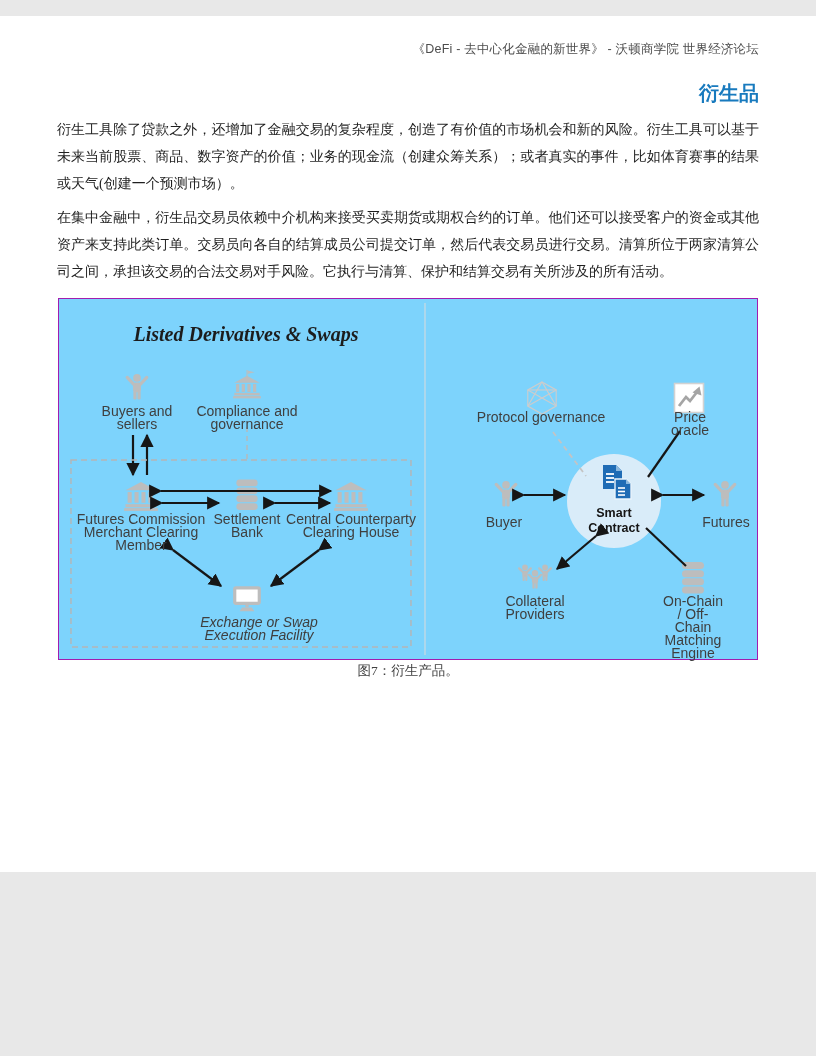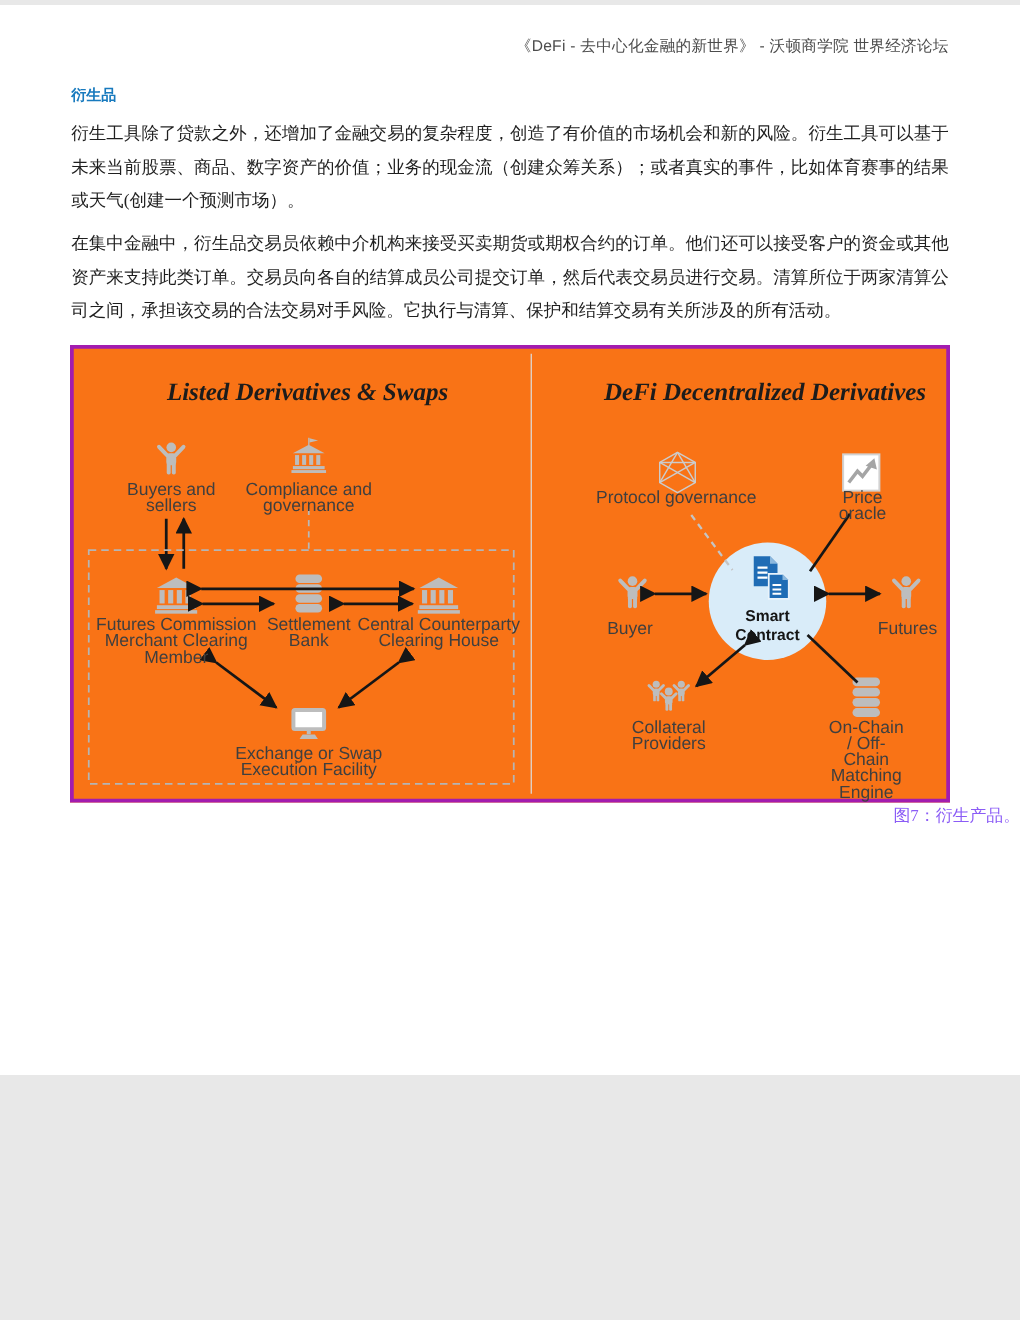--- a/index.html
+++ b/index.html
@@ -1,40 +1,40 @@
 <!DOCTYPE html>
 <html><head>
 <meta charset="utf-8">
 <style>
   html,body{margin:0;padding:0;background:#e8e8e8;}
-  .page{position:relative;width:816px;height:856px;margin:4px auto;background:#ffffff;overflow:hidden;
+  .page{position:relative;width:816px;height:856px;margin:16px auto;background:#ffffff;overflow:hidden;
         font-family:"Liberation Serif","DejaVu Serif",serif;color:#1f1f1f;}
   .content{padding:0 57px;}
   .doc-header{padding-top:25px;text-align:right;font-family:"Liberation Sans","DejaVu Sans",sans-serif;
         font-size:12.5px;color:#4c4c4c;letter-spacing:.2px;}
   .section-heading{margin:22px 0 0 0;font-family:"Liberation Sans","DejaVu Sans",sans-serif;
-        font-size:12px;font-weight:bold;color:#187abe;}
+        font-size:20px;font-weight:bold;color:#187abe;text-align:right;}
   .para{margin:9px 0 0 0;font-size:14px;line-height:27px;text-align:justify;}
   .para.p2{margin-top:7px;}
   .para.p3{margin-top:8px;}
 
   
-  .fig{position:relative;width:698px;height:360px;margin:13px auto 0 auto;border:3px solid #a21caf;background:#f97316;}
+  .fig{position:relative;width:698px;height:360px;margin:13px auto 0 auto;border:1px solid #a21caf;background:#7dd3fc;}
   .fig-title{position:absolute;transform:translateX(-50%);z-index:3;white-space:nowrap;
         font-family:"Liberation Serif","DejaVu Serif",serif;font-style:italic;font-weight:600;
         font-size:20px;color:#1c1c1c;}
   .fig-label{position:absolute;transform:translateX(-50%);z-index:3;text-align:center;white-space:pre-line;
         font-family:"Liberation Sans","DejaVu Sans",sans-serif;font-size:14px;line-height:13px;color:#3f3f3f;}
   .fig-label.bold{font-weight:bold;font-size:12.5px;line-height:15px;color:#151515;}
   .icon{position:absolute;transform:translate(-50%,-50%);z-index:1;line-height:0;}
   .hub-circle{position:absolute;width:94px;height:94px;border-radius:50%;background:#d9ecf9;
         transform:translate(-50%,-50%);z-index:0;}
   .connectors{position:absolute;left:0;top:0;z-index:2;pointer-events:none;}
 
-  .fig-caption{margin-top:2px;text-align:right;font-size:13.5px;color:#8b5cf6;}
+  .fig-caption{margin-top:2px;text-align:center;font-size:13.5px;color:#404040;}
 
   
   .footer-logo{position:absolute;left:57px;top:987px;}
   .footer-org{position:absolute;left:98px;top:987px;font-family:"Liberation Sans","DejaVu Sans",sans-serif;
         font-size:12px;line-height:18px;color:#3b82f6;}
   .page-number{position:absolute;left:0;right:0;top:1006px;text-align:center;font-size:14px;color:#0f766e;}
   .credit{position:absolute;right:57px;top:998px;font-family:"Liberation Sans","DejaVu Sans",sans-serif;
         font-size:12.5px;color:#8f8f8f;}
 </style>
 </head>
@@ -46,21 +46,20 @@
     <h2 class="section-heading">衍生品</h2>
     <p class="para p1">衍生工具除了贷款之外，还增加了金融交易的复杂程度，创造了有价值的市场机会和新的风险。衍生工具可以基于未来当前股票、商品、数字资产的价值；业务的现金流（创建众筹关系）；或者真实的事件，比如体育赛事的结果或天气(创建一个预测市场）。</p>
     <p class="para p2">在集中金融中，衍生品交易员依赖中介机构来接受买卖期货或期权合约的订单。他们还可以接受客户的资金或其他资产来支持此类订单。交易员向各自的结算成员公司提交订单，然后代表交易员进行交易。清算所位于两家清算公司之间，承担该交易的合法交易对手风险。它执行与清算、保护和结算交易有关所涉及的所有活动。</p>
   </div>
 
   <div class="fig">
 
     <div class="hub-circle" style="left:555px;top:202px;"></div>
 
     <div class="fig-title" style="left:187px;top:24px;">Listed Derivatives &amp; Swaps</div>
-    <div class="fig-title" style="left:553px;top:24px;">DeFi Decentralized Derivatives</div>
 
     <span class="icon" style="left:78px;top:88px;">
       <svg width="28" height="28" viewBox="0 0 24 24">
         <g fill="#bdbdbd">
             <circle cx="12" cy="4.2" r="3.3"></circle>
           <rect x="8.6" y="8.2" width="6.8" height="8.2" rx="2.2"></rect>
           <rect x="8.9" y="14.8" width="2.7" height="8" rx="1.2"></rect>
           <rect x="12.4" y="14.8" width="2.7" height="8" rx="1.2"></rect>
           </g>
         <g stroke="#bdbdbd" stroke-width="2.7" stroke-linecap="round">
@@ -249,21 +248,21 @@
 sellers</div>
     <div class="fig-label" style="left:188px;top:106px;">Compliance and
 governance</div>
     <div class="fig-label" style="left:82px;top:214px;">Futures Commission
 Merchant Clearing
 Member</div>
     <div class="fig-label" style="left:188px;top:214px;">Settlement
 Bank</div>
     <div class="fig-label" style="left:292px;top:214px;">Central Counterparty
 Clearing House</div>
-    <div class="fig-label" style="left:188px;top:317px;">Exchange or Swap
+    <div class="fig-label" style="left:200px;top:317px;font-style:italic;">Exchange or Swap
 Execution Facility</div>
 
     <div class="fig-label" style="left:482px;top:112px;">Protocol governance</div>
     <div class="fig-label" style="left:631px;top:112px;">Price oracle</div>
     <div class="fig-label" style="left:445px;top:217px;">Buyer</div>
     <div class="fig-label" style="left:667px;top:217px;">Futures</div>
     <div class="fig-label bold" style="left:555px;top:207px;">Smart
 Contract</div>
     <div class="fig-label" style="left:476px;top:296px;">Collateral
 Providers</div>

